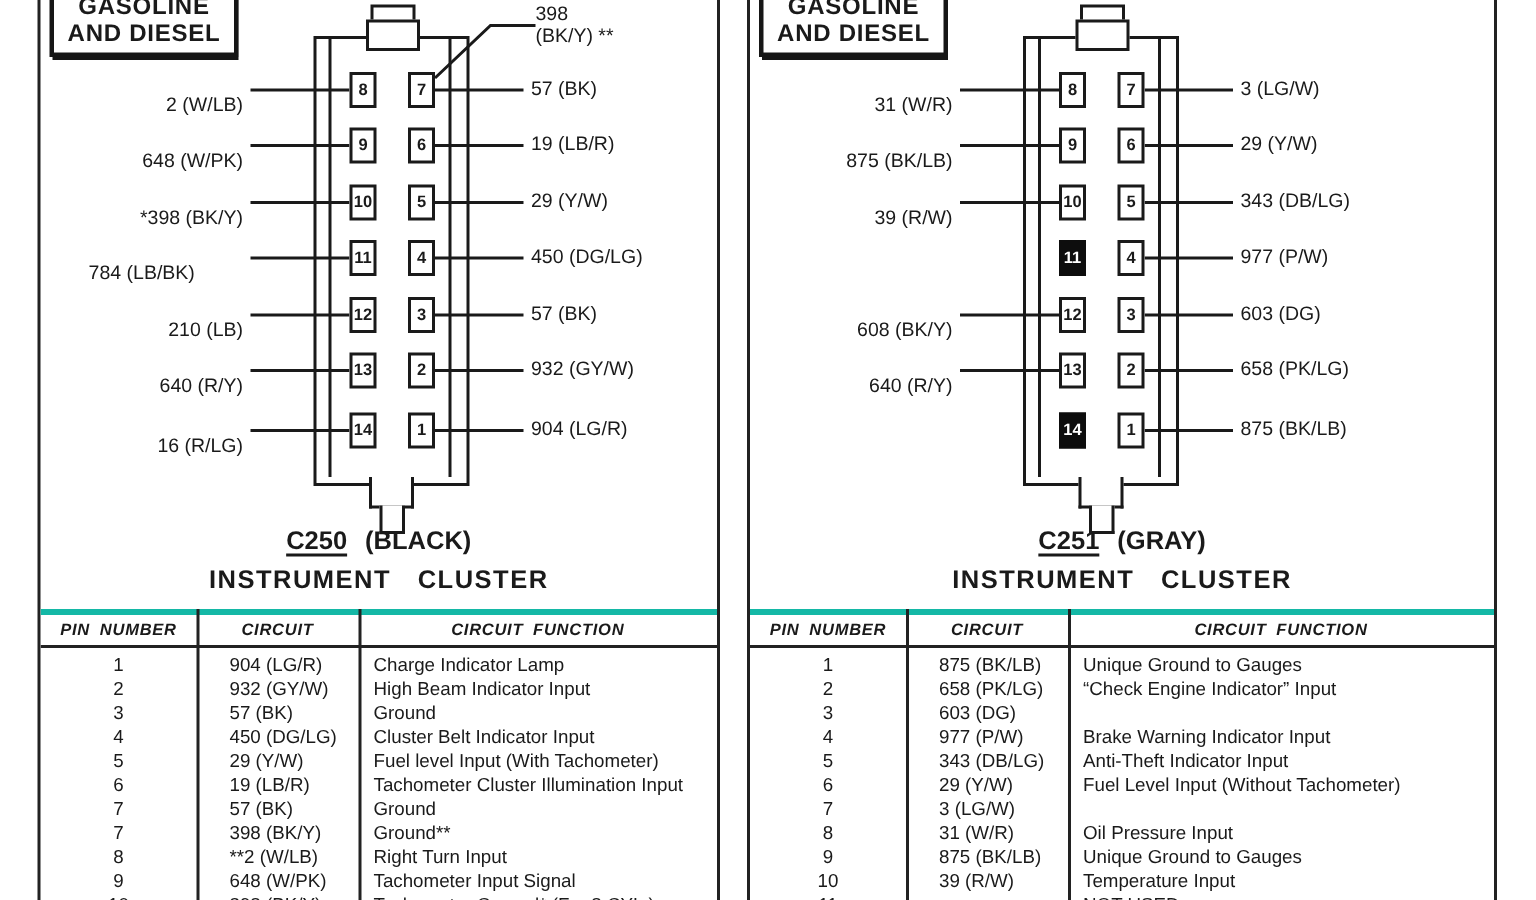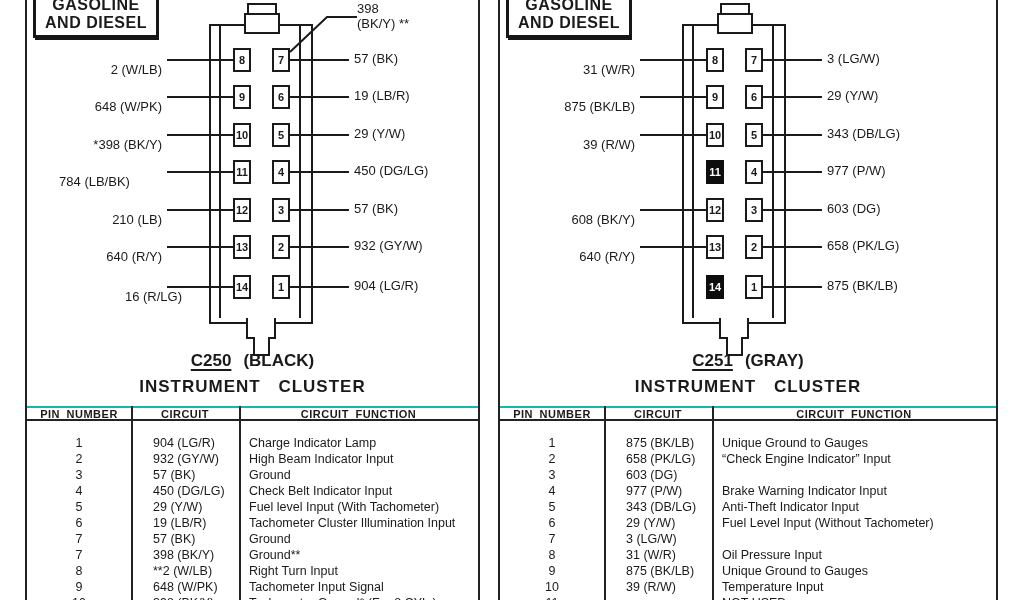--- a/index.html
+++ b/index.html
@@ -34,22 +34,22 @@
 
   .note{position:absolute;left:330px;top:1px;font-size:13px;line-height:15px;z-index:2;}
   .note-svg{position:absolute;left:252px;top:8px;z-index:2;}
 
   .title1{position:absolute;left:10px;right:10px;top:351px;text-align:center;font-weight:bold;font-size:17px;}
   .conn-name{text-decoration:underline;text-decoration-thickness:2px;text-underline-offset:3px;}
   .conn-color{margin-left:12px;}
   .title2{position:absolute;left:10px;right:10px;top:377px;text-align:center;font-weight:bold;font-size:17px;word-spacing:12px;letter-spacing:1px;}
 
   .ptable{position:absolute;left:0;right:0;top:406px;bottom:0;overflow:hidden;}
-  .thead{display:grid;grid-template-columns:104px 108px 1fr;height:15px;box-sizing:border-box;
-         border-top:2px solid #14b8a6;border-bottom:2px solid #222;align-items:center;}
+  .thead{display:grid;grid-template-columns:104px 108px 1fr;height:26px;box-sizing:border-box;
+         border-top:4px solid #14b8a6;border-bottom:2px solid #222;align-items:center;font-style:italic;}
   .thead>div{font-weight:bold;font-size:11px;text-align:center;letter-spacing:.5px;word-spacing:3px;}
   .vline{position:absolute;top:0;bottom:0;width:2px;background:#222;z-index:1;}
   .vline.c1{left:104px;} .vline.c2{left:212px;}
   .tbody{position:absolute;left:0;right:0;top:26px;bottom:0;overflow:hidden;padding-top:3px;}
   .trow{display:grid;grid-template-columns:104px 108px 1fr;height:16px;font-size:12.5px;line-height:16px;white-space:nowrap;}
   .trow .pin-cell{text-align:center;}
   .trow .circuit-cell{padding-left:22px;}
   .trow .function-cell{padding-left:10px;}
 </style>
 </head>
@@ -89,21 +89,21 @@
         <div class="wire" style="left: 140px; top: 171px; width: 66px;"></div>
         <div class="wlabel left" style="left: 0px; top: 163px; width: 135px; text-align: center;">784 (LB/BK)</div>
         <div class="pin-box" style="left: 206px; top: 198px;">12</div>
         <div class="wire" style="left: 140px; top: 209px; width: 66px;"></div>
         <div class="wlabel left" style="left: 0px; top: 201px; width: 135px;">210 (LB)</div>
         <div class="pin-box" style="left: 206px; top: 235px;">13</div>
         <div class="wire" style="left: 140px; top: 246px; width: 66px;"></div>
         <div class="wlabel left" style="left: 0px; top: 238px; width: 135px;">640 (R/Y)</div>
         <div class="pin-box" style="left: 206px; top: 275px;">14</div>
         <div class="wire" style="left: 140px; top: 286px; width: 66px;"></div>
-        <div class="wlabel left" style="left: 0px; top: 278px; width: 135px; padding-left: 20px;">16 (R/LG)</div>
+        <div class="wlabel left" style="left: 0px; top: 278px; width: 135px;">16 (R/LG)</div>
         <div class="pin-box" style="left: 245px; top: 48px;">7</div>
         <div class="wire" style="left: 263px; top: 59px; width: 59px;"></div>
         <div class="wlabel right" style="left: 327px; top: 51px; width: 126px;">57 (BK)</div>
         <div class="pin-box" style="left: 245px; top: 85px;">6</div>
         <div class="wire" style="left: 263px; top: 96px; width: 59px;"></div>
         <div class="wlabel right" style="left: 327px; top: 88px; width: 126px;">19 (LB/R)</div>
         <div class="pin-box" style="left: 245px; top: 123px;">5</div>
         <div class="wire" style="left: 263px; top: 134px; width: 59px;"></div>
         <div class="wlabel right" style="left: 327px; top: 126px; width: 126px;">29 (Y/W)</div>
         <div class="pin-box" style="left: 245px; top: 160px;">4</div>
@@ -144,21 +144,21 @@
           <div class="function-cell">High Beam Indicator Input</div>
         </div>
         <div class="trow">
           <div class="pin-cell">3</div>
           <div class="circuit-cell">57 (BK)</div>
           <div class="function-cell">Ground</div>
         </div>
         <div class="trow">
           <div class="pin-cell">4</div>
           <div class="circuit-cell">450 (DG/LG)</div>
-          <div class="function-cell">Check Belt Indicator Input</div>
+          <div class="function-cell">Cluster Belt Indicator Input</div>
         </div>
         <div class="trow">
           <div class="pin-cell">5</div>
           <div class="circuit-cell">29 (Y/W)</div>
           <div class="function-cell">Fuel level Input (With Tachometer)</div>
         </div>
         <div class="trow">
           <div class="pin-cell">6</div>
           <div class="circuit-cell">19 (LB/R)</div>
           <div class="function-cell">Tachometer Cluster Illumination Input</div>

